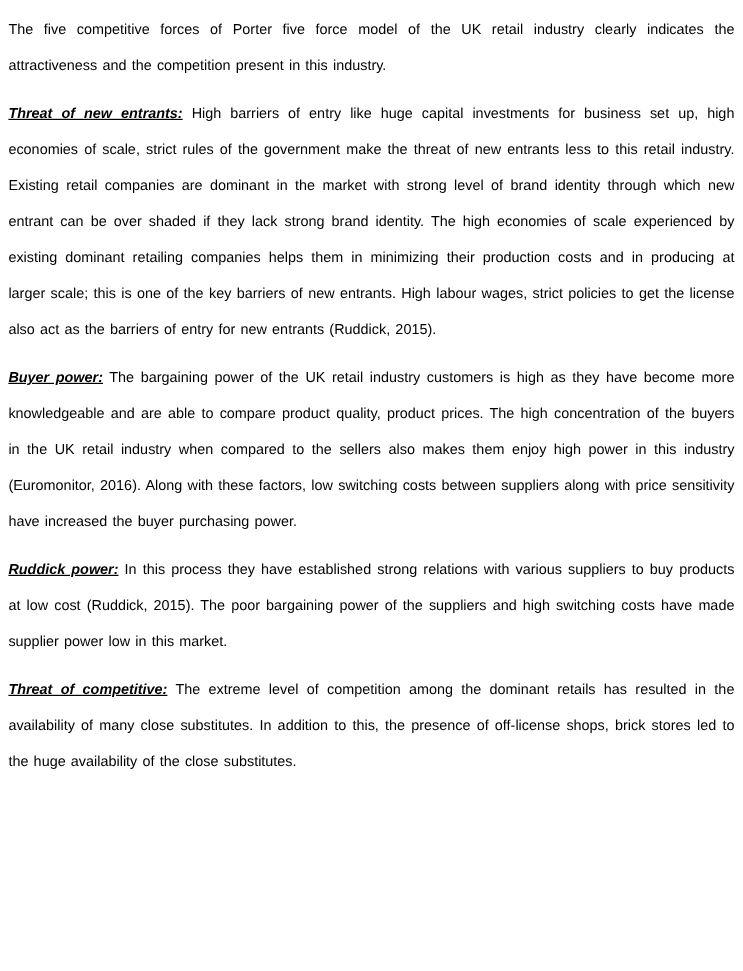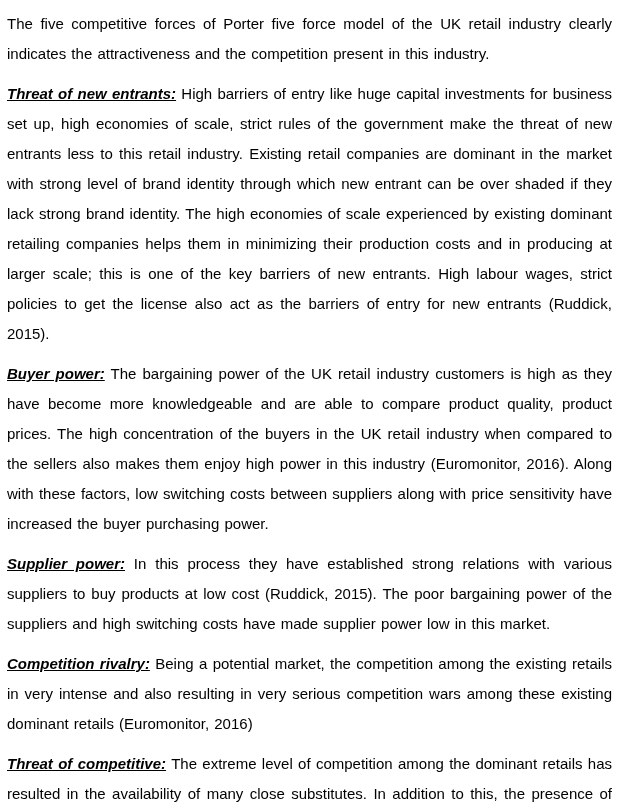--- a/index.html
+++ b/index.html
@@ -14,21 +14,21 @@
   }
   .page {
     box-sizing: border-box;
     width: 619px;
     min-height: 809px;
     padding: 9px 7px 14px 7px;
     background: #ffffff;
   }
   .para {
     margin: 0 0 10px 0;
-    font-size: 15px;
+    font-size: 12px;
     line-height: 30px;
     text-align: justify;
     text-justify: inter-word;
     word-spacing: 1px;
   }
   .para:last-child {
     margin-bottom: 0;
   }
   .para-heading {
     font-weight: bold;
@@ -43,19 +43,18 @@
 <body style="color: rgb(0, 0, 0); background: rgb(255, 255, 255);">
 
 <main class="page">
   <div id="doc-body">
   <p class="para"><span class="para-body">The five competitive forces of Porter five force model of the UK retail industry clearly indicates the attractiveness and the competition present in this industry.</span></p>
 
   <p class="para"><span class="para-heading">Threat of new entrants:</span><span class="para-body"> High barriers of entry like huge capital investments for business set up, high economies of scale, strict rules of the government make the threat of new entrants less to this retail industry. Existing retail companies are dominant in the market with strong level of brand identity through which new entrant can be over shaded if they lack strong brand identity.  The high economies of scale experienced by existing dominant retailing companies helps them in minimizing their production costs and in producing at larger scale; this is one of the key barriers of new entrants.  High labour wages, strict policies to get the license also act as the barriers of entry for new entrants (Ruddick, 2015).</span></p>
 
   <p class="para"><span class="para-heading">Buyer power:</span><span class="para-body"> The bargaining power of the UK retail industry customers is high as they have become more knowledgeable and are able to compare product quality, product prices. The high concentration of the buyers in the UK retail industry when compared to the sellers also makes them enjoy high power in this industry (Euromonitor, 2016). Along with these factors, low switching costs between suppliers along with price sensitivity have increased the buyer purchasing power.</span></p>
 
-  <p class="para"><span class="para-heading">Supplier power:</span><span class="para-body"> In this process they have established strong relations with various suppliers to buy products at low cost (Ruddick, 2015). The poor bargaining power of the suppliers and high switching costs have made supplier power low in this market.</span></p>
+  <p class="para"><span class="para-heading">Ruddick power:</span><span class="para-body"> In this process they have established strong relations with various suppliers to buy products at low cost (Ruddick, 2015). The poor bargaining power of the suppliers and high switching costs have made supplier power low in this market.</span></p>
 
-  <p class="para"><span class="para-heading">Competition rivalry:</span><span class="para-body"> Being a potential market, the competition among the existing retails in very intense and also resulting in very serious competition wars among these existing dominant retails (Euromonitor, 2016)</span></p>
 
   <p class="para"><span class="para-heading">Threat of competitive:</span><span class="para-body"> The extreme level of competition among the dominant retails has resulted in the availability of many close substitutes. In addition to this, the presence of off-license shops, brick stores led to the huge availability of the close substitutes.</span></p>
 </div>
 </main>
 
 </body></html>

